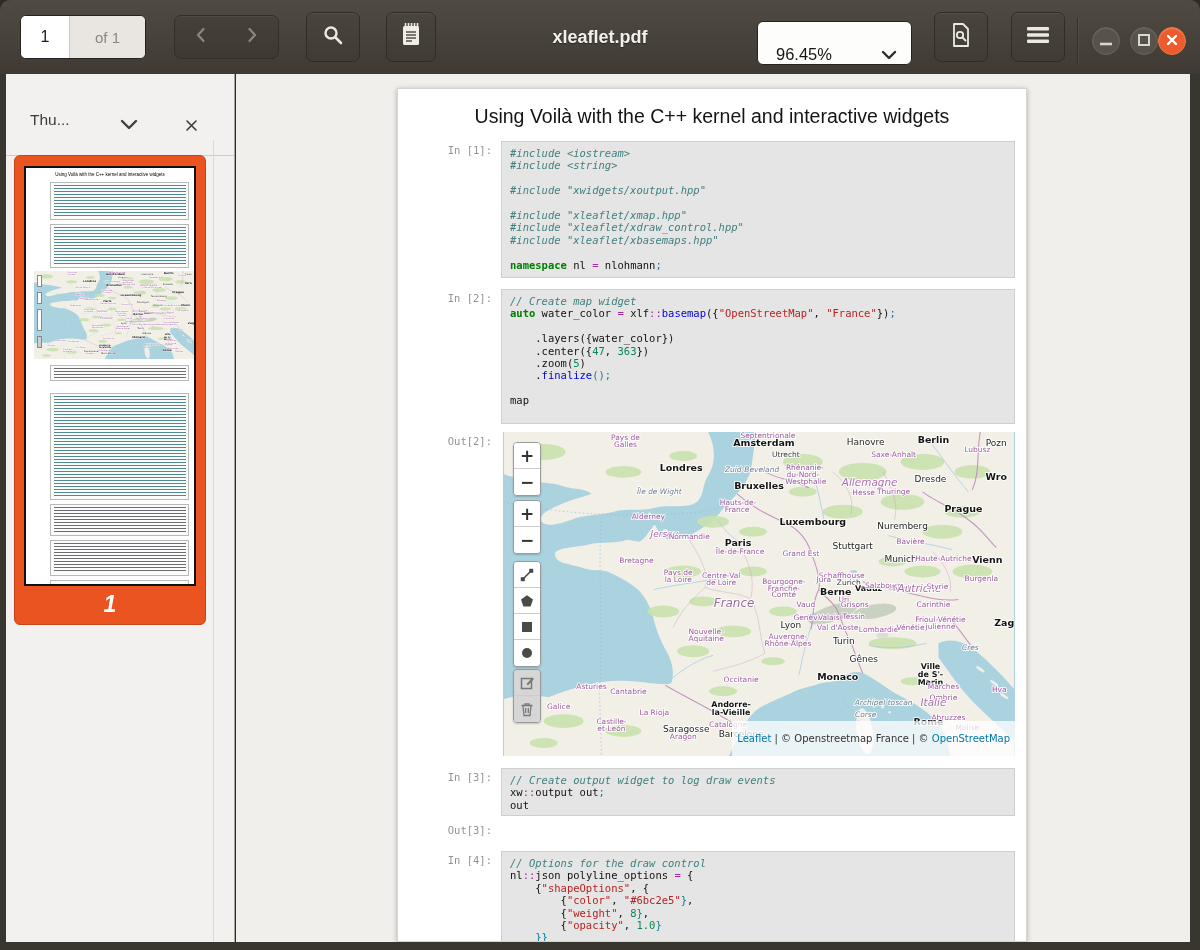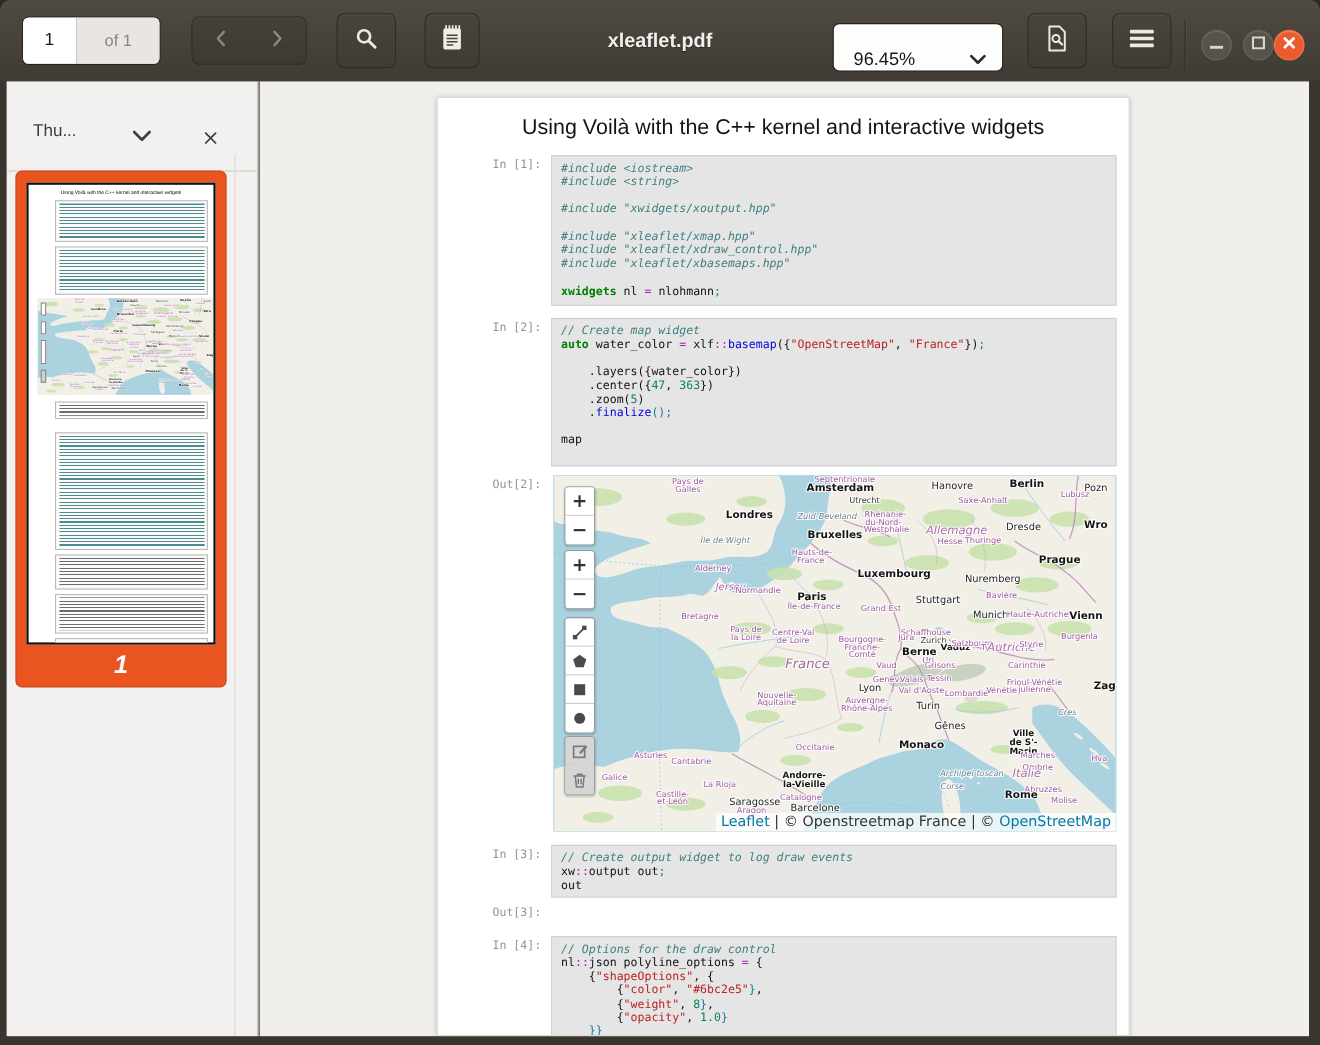--- a/index.html
+++ b/index.html
@@ -97,21 +97,21 @@
     background:#aad3df; overflow:hidden; }
   .map-svg { position:absolute; left:0; top:0; width:512px; height:324px; }
   .lf-group { position:absolute; left:10px; width:28px; border:1px solid #9a9a9a; border-radius:4px;
     overflow:hidden; box-shadow:0 1px 2px rgba(0,0,0,.2); }
   .lf-btn { width:26px; height:26px; background:#fff; border-bottom:1px solid #ccc;
     display:flex; align-items:center; justify-content:center;
     font-family:"DejaVu Sans",sans-serif; font-size:17px; font-weight:bold; color:#333; }
   .lf-btn:last-child { border-bottom:none; }
   .lf-group.disabled .lf-btn { background:#d6d6d6; color:#8a8a8a; }
   .attribution { position:absolute; right:0; bottom:0; background:rgba(255,255,255,.75);
-    font-family:"DejaVu Sans",sans-serif; font-size:13px; color:#333; padding:1px 5px; }
+    font-family:"DejaVu Sans",sans-serif; font-size:10px; color:#333; padding:12px 5px; }
   .attribution .lnk { color:#0078A8; }
 
   
   #map-labels text { text-anchor:middle; paint-order:stroke; stroke:#ffffff; stroke-width:2px;
     stroke-opacity:.85; stroke-linejoin:round; font-family:"DejaVu Sans",sans-serif; }
   text.ml-city { font-size:9.5px; font-weight:bold; fill:#141414; stroke-width:2.4px; }
   text.ml-c2 { font-size:9px; fill:#262626; }
   text.ml-c3 { font-size:7.5px; fill:#3c3c3c; }
   text.ml-cb { font-size:8px; font-weight:bold; fill:#141414; }
   text.ml-r  { font-size:7.5px; fill:#a05ba1; stroke-width:1.6px; }
@@ -500,21 +500,21 @@
     <div class="code-box" style="top:52px;height:137px;">
         <div class="code-line"><span class="tk-c">#include &lt;iostream&gt;</span></div>
         <div class="code-line"><span class="tk-c">#include &lt;string&gt;</span></div>
         <div class="code-line">&nbsp;</div>
         <div class="code-line"><span class="tk-c">#include "xwidgets/xoutput.hpp"</span></div>
         <div class="code-line">&nbsp;</div>
         <div class="code-line"><span class="tk-c">#include "xleaflet/xmap.hpp"</span></div>
         <div class="code-line"><span class="tk-c">#include "xleaflet/xdraw_control.hpp"</span></div>
         <div class="code-line"><span class="tk-c">#include "xleaflet/xbasemaps.hpp"</span></div>
         <div class="code-line">&nbsp;</div>
-        <div class="code-line"><span class="tk-k">xwidgets</span><span class="tk-p"> nl </span><span class="tk-o">=</span><span class="tk-p"> nlohmann</span><span class="tk-t">;</span></div>
+        <div class="code-line"><span class="tk-k">namespace</span><span class="tk-p"> nl </span><span class="tk-o">=</span><span class="tk-p"> nlohmann</span><span class="tk-t">;</span></div>
       </div>
 
     <div class="prompt" style="top:203px;">In [2]:</div>
     <div class="code-box" style="top:200px;height:135px;">
         <div class="code-line"><span class="tk-c">// Create map widget</span></div>
         <div class="code-line"><span class="tk-k">auto</span><span class="tk-p"> water_color </span><span class="tk-o">=</span><span class="tk-p"> xlf</span><span class="tk-o">::</span><span class="tk-f">basemap</span><span class="tk-p">({</span><span class="tk-s">"OpenStreetMap"</span><span class="tk-p">, </span><span class="tk-s">"France"</span><span class="tk-p">})</span><span class="tk-t">;</span></div>
         <div class="code-line">&nbsp;</div>
         <div class="code-line"><span class="tk-p">    .layers({water_color})</span></div>
         <div class="code-line"><span class="tk-p">    .center({</span><span class="tk-n">47</span><span class="tk-p">, </span><span class="tk-n">363</span><span class="tk-p">})</span></div>
         <div class="code-line"><span class="tk-p">    .zoom(</span><span class="tk-n">5</span><span class="tk-p">)</span></div>

